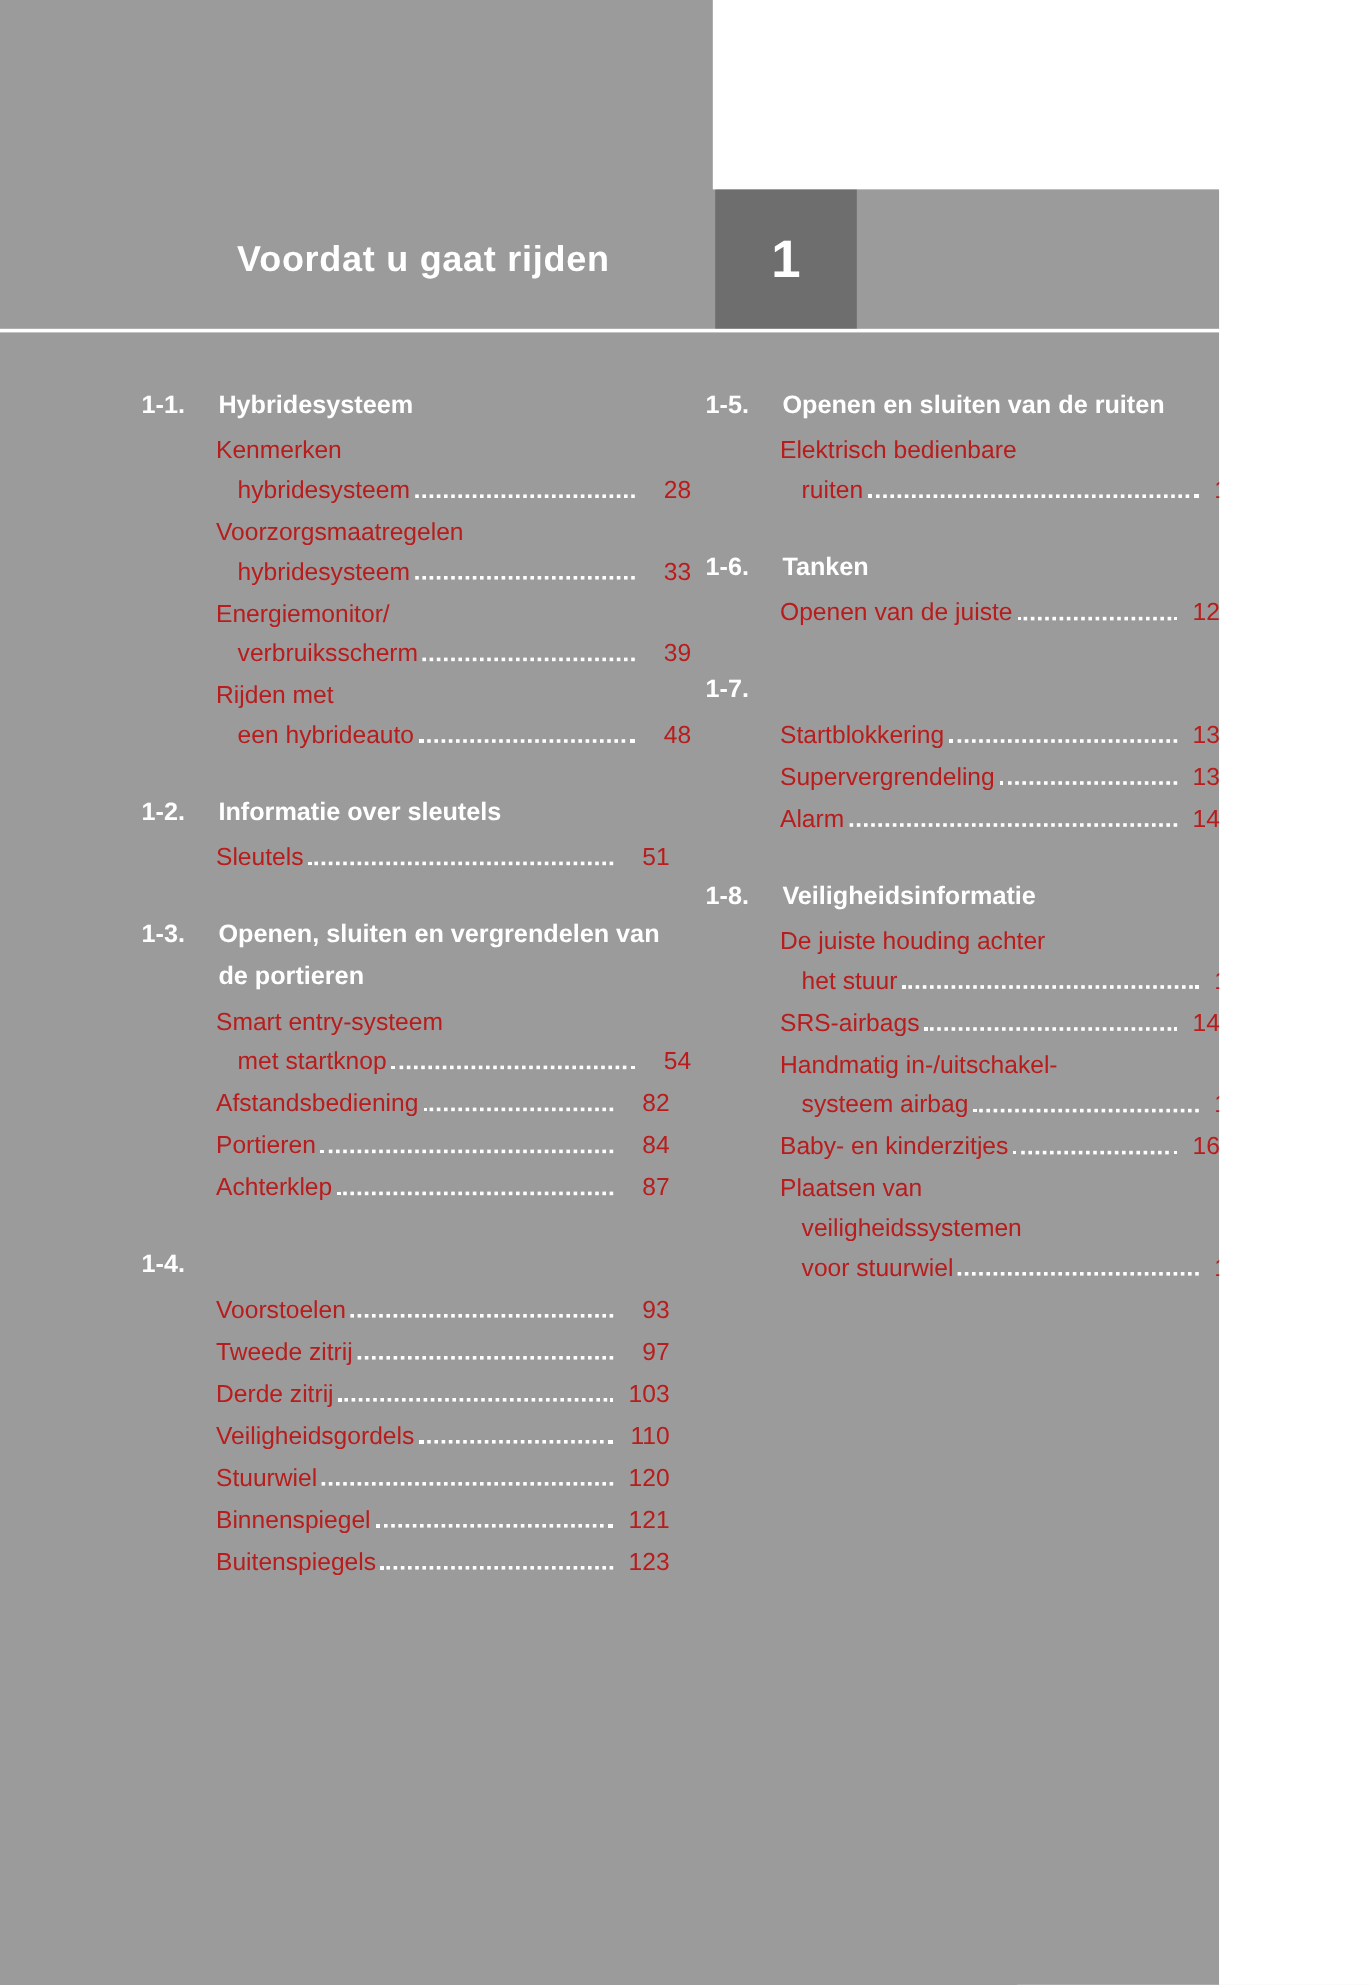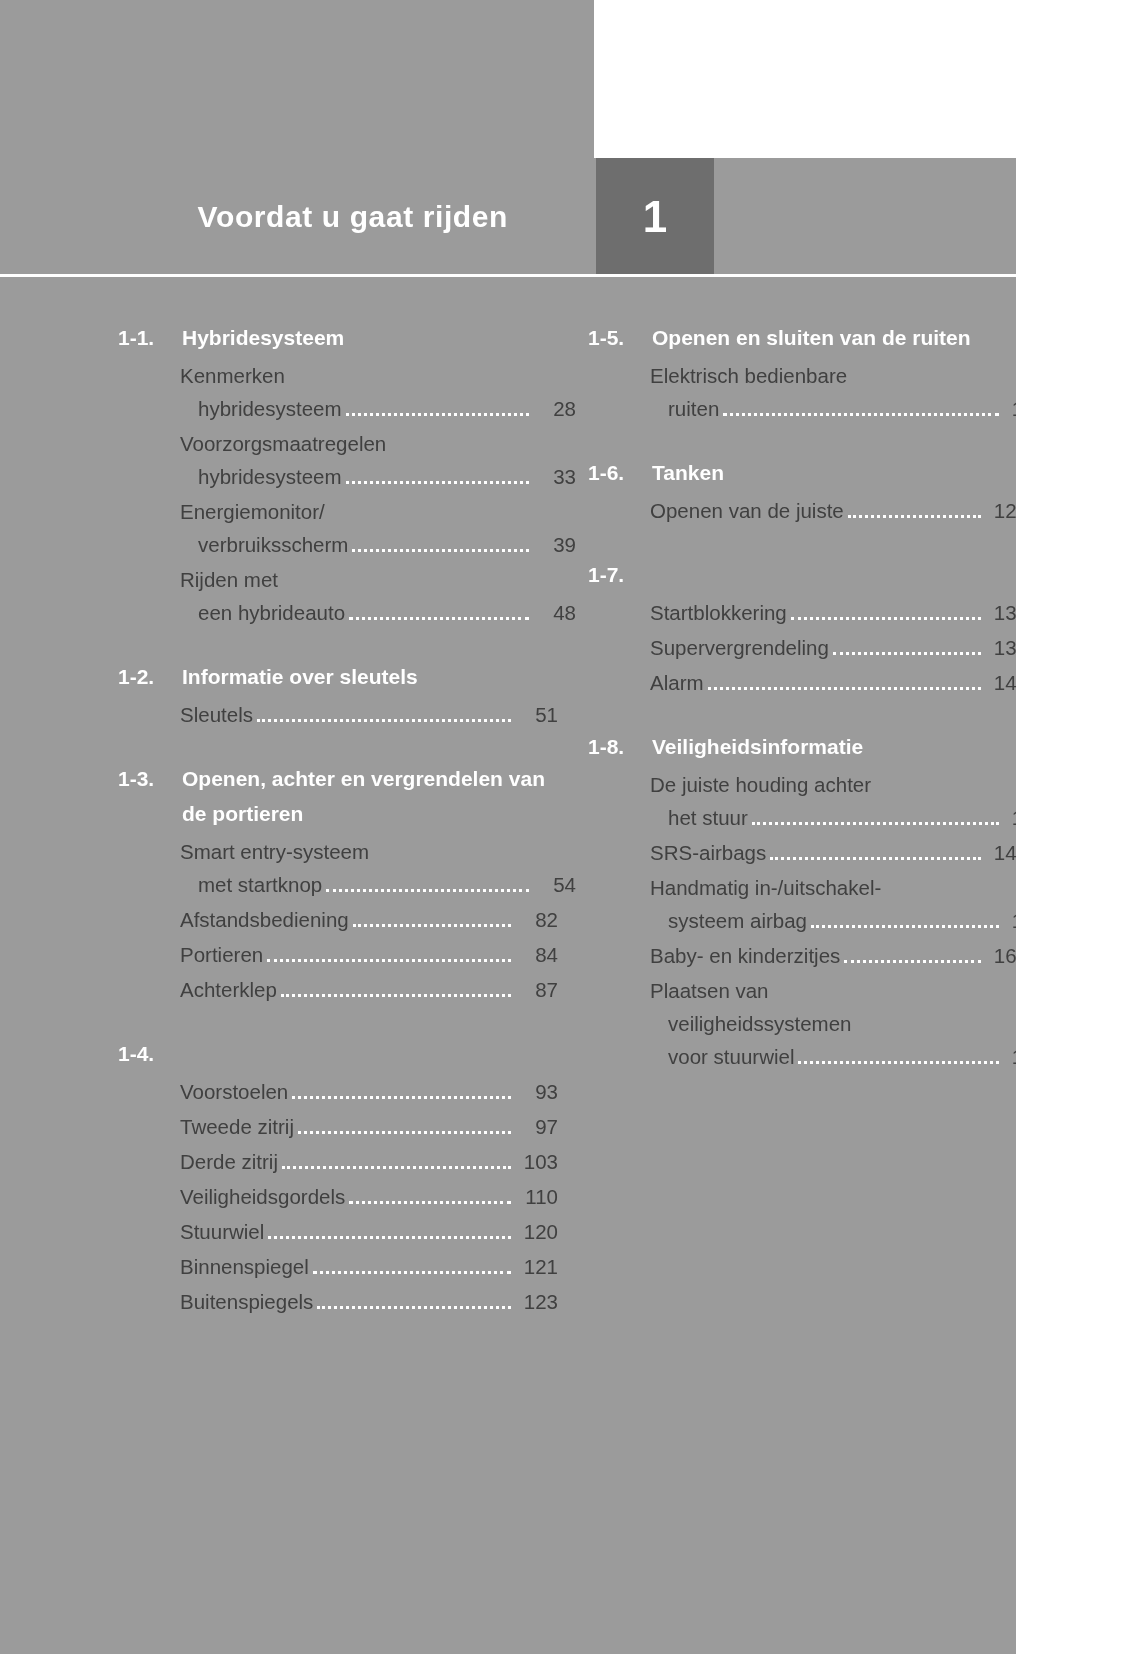--- a/index.html
+++ b/index.html
@@ -139,21 +139,21 @@
   }
   .group-title {
     flex: 1 1 auto;
   }
 
   .entries {
     padding-left: 62px;
   }
   .entry {
     position: relative;
-    color: #404040;
+    color: #b91c1c;
     font-size: 20.5px;
     line-height: 33px;
     margin-bottom: 2px;
   }
   .entry-line {
     display: flex;
     align-items: baseline;
     width: 100%;
   }
   .entry-text {
@@ -256,21 +256,21 @@
                 <span class="entry-text">Sleutels</span>
                 <span class="dots"></span>
                 <span class="pg">51</span>
               </div>
             </div>
           </div>
         </div>
         <div class="group">
           <div class="group-head">
             <div class="group-num">1-3.</div>
-            <div class="group-title">Openen, achter en vergrendelen van de portieren</div>
+            <div class="group-title">Openen, sluiten en vergrendelen van de portieren</div>
           </div>
           <div class="entries">
             <div class="entry">
               <div class="entry-line">
                 <span class="entry-text">Smart entry-systeem</span>
               </div>
               <div class="entry-line entry-indent">
                 <span class="entry-text">met startknop</span>
                 <span class="dots"></span>
                 <span class="pg">54</span>

